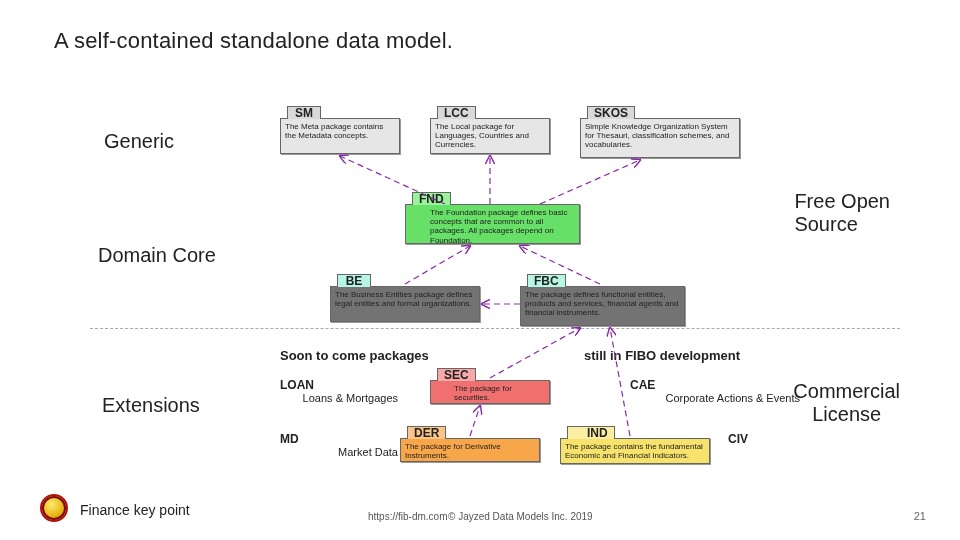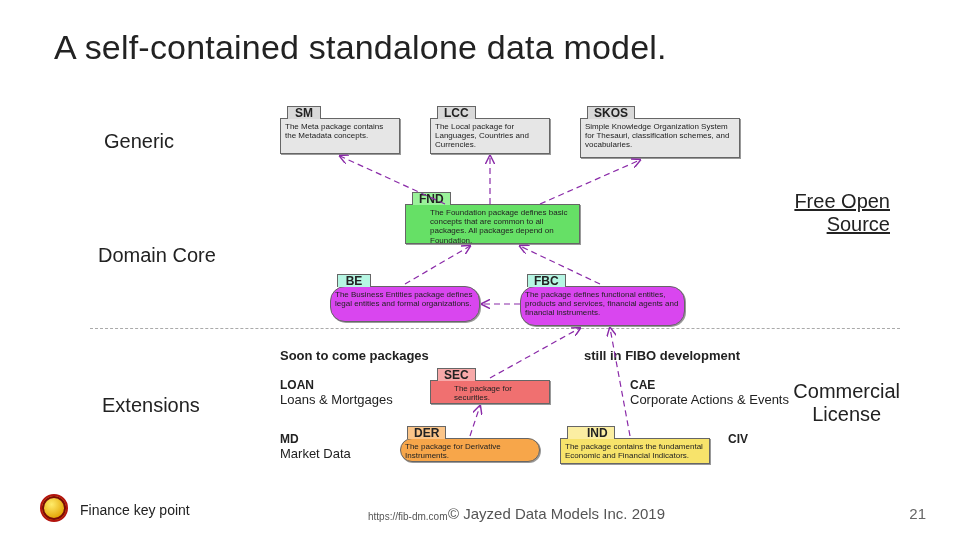--- a/index.html
+++ b/index.html
@@ -1,26 +1,26 @@
 <!DOCTYPE html>
 <html><head>
 <meta charset="utf-8">
 <style>
   * { box-sizing: border-box; margin: 0; padding: 0; }
   html, body { width: 960px; height: 540px; font-family: "Segoe UI", Arial, sans-serif; background: #fff; color: #222; }
 
   .slide { position: relative; width: 960px; height: 540px; overflow: hidden; }
 
-  .title { position: absolute; left: 54px; top: 28px; font-size: 34px; font-weight: 400; letter-spacing: 0.2px; }
+  .title { position: absolute; left: 54px; top: 28px; font-size: 22px; font-weight: 400; letter-spacing: 0.2px; }
 
   .row-label { position: absolute; font-size: 20px; }
   #lbl-generic   { left: 104px; top: 130px; }
   #lbl-domain    { left: 98px;  top: 244px; }
   #lbl-ext       { left: 102px; top: 394px; }
-  #lbl-free      { right: 70px; top: 190px; text-align: right; text-decoration: underline; }
+  #lbl-free      { right: 70px; top: 190px; text-align: left; }
   #lbl-comm      { right: 60px; top: 380px; text-align: center; }
 
   .pkg {
     position: absolute;
     border: 1px solid #666;
     background: #eee;
     font-size: 9.5px;
     box-shadow: 1px 1px 0 #999;
   }
   .pkg .tab {
@@ -29,46 +29,46 @@
     border: 1px solid #666; border-bottom: none;
     display: flex; align-items: center; justify-content: center;
     padding: 0 6px;
     font-size: 12px; font-weight: bold;
   }
   .pkg .desc { padding: 3px 4px; font-size: 8px; line-height: 1.15; }
 
   
   .c-gray  { background: #e6e6e6; } .c-gray .tab  { background: #d9d9d9; }
   .c-green { background: #66e066; } .c-green .tab { background: #9af29a; }
-  .c-teal  { background: #d946ef; border-radius: 15px; } .c-teal .tab  { background: #b6f6e3; }
+  .c-teal  { background: #737373; } .c-teal .tab  { background: #b6f6e3; }
   .c-red   { background: #f07070; } .c-red .tab   { background: #f7a9a9; }
   .c-orange{ background: #f7a64a; } .c-orange .tab{ background: #fbc589; }
   .c-yellow{ background: #f7e36b; } .c-yellow .tab{ background: #fbeea2; padding-left: 19px; }
 
   
   svg.arrows { position: absolute; left:0; top:0; width:960px; height:540px; pointer-events:none; }
 
   .section-hdr { position: absolute; font-size: 13px; font-weight: bold; }
   #hdr-soon { left: 280px; top: 348px; }
   #hdr-still{ left: 584px; top: 348px; }
 
   .ext-label { position: absolute; width: 118px; }
   .ext-label .code { font-size: 12px; font-weight: bold; }
-  .ext-label .txt  { font-size: 13px; }
+  .ext-label .txt  { font-size: 11px; text-align: right; }
 
   .divider-h { position: absolute; left: 90px; right: 60px; border-top: 1px dashed #aaa; }
   #div1 { top: 328px; }
 
   
   .badge { position: absolute; left: 40px; bottom: 18px; width: 28px; height: 28px; }
   .badge-ring { width:28px; height:28px; border-radius:50%; background: radial-gradient(circle at 40% 35%, #ffec6b, #e2a200 70%); border: 2px solid #b3140e; box-shadow: 0 0 0 2px #7a0c07 inset; }
   .foot-note { position: absolute; left: 80px; bottom: 22px; font-size: 14px; }
   .foot-url  { position: absolute; left: 368px; bottom: 18px; font-size: 10px; color:#555; }
-  .foot-cpr  { position: absolute; left: 448px; bottom: 18px; font-size: 15px; color:#555; }
-  .pageno    { position: absolute; right: 34px; bottom: 18px; font-size: 15px; color:#666; }
+  .foot-cpr  { position: absolute; left: 448px; bottom: 18px; font-size: 10px; color:#555; }
+  .pageno    { position: absolute; right: 34px; bottom: 18px; font-size: 11px; color:#666; }
 </style>
 </head>
 <body>
 
 <div class="slide">
 
   <div class="title">A self-contained standalone data model.</div>
 
   <div class="row-label" id="lbl-generic">Generic</div>
   <div class="row-label" id="lbl-domain">Domain Core</div>
@@ -107,21 +107,21 @@
 
   <div class="divider-h" id="div1"></div>
 
   <div class="section-hdr" id="hdr-soon">Soon to come packages</div>
   <div class="section-hdr" id="hdr-still">still in FIBO development</div>
 
   <div class="pkg c-red" style="left:430px; top:380px; width:120px; height:24px;padding-left:19px;">
     <div class="tab">SEC</div>
     <div class="desc">The package for securities.</div>
   </div>
-  <div class="pkg c-orange" style="left:400px; top:438px; width:140px; height:24px;border-radius:12px;">
+  <div class="pkg c-orange" style="left:400px; top:438px; width:140px; height:24px;">
     <div class="tab">DER</div>
     <div class="desc">The package for Derivative Instruments.</div>
   </div>
   <div class="pkg c-yellow" style="left:560px; top:438px; width:150px; height:26px;">
     <div class="tab">IND</div>
     <div class="desc">The package contains the fundamental Economic and Financial Indicators.</div>
   </div>
 
   <div class="ext-label" style="left:280px; top:378px;">
     <div class="code">LOAN</div>

